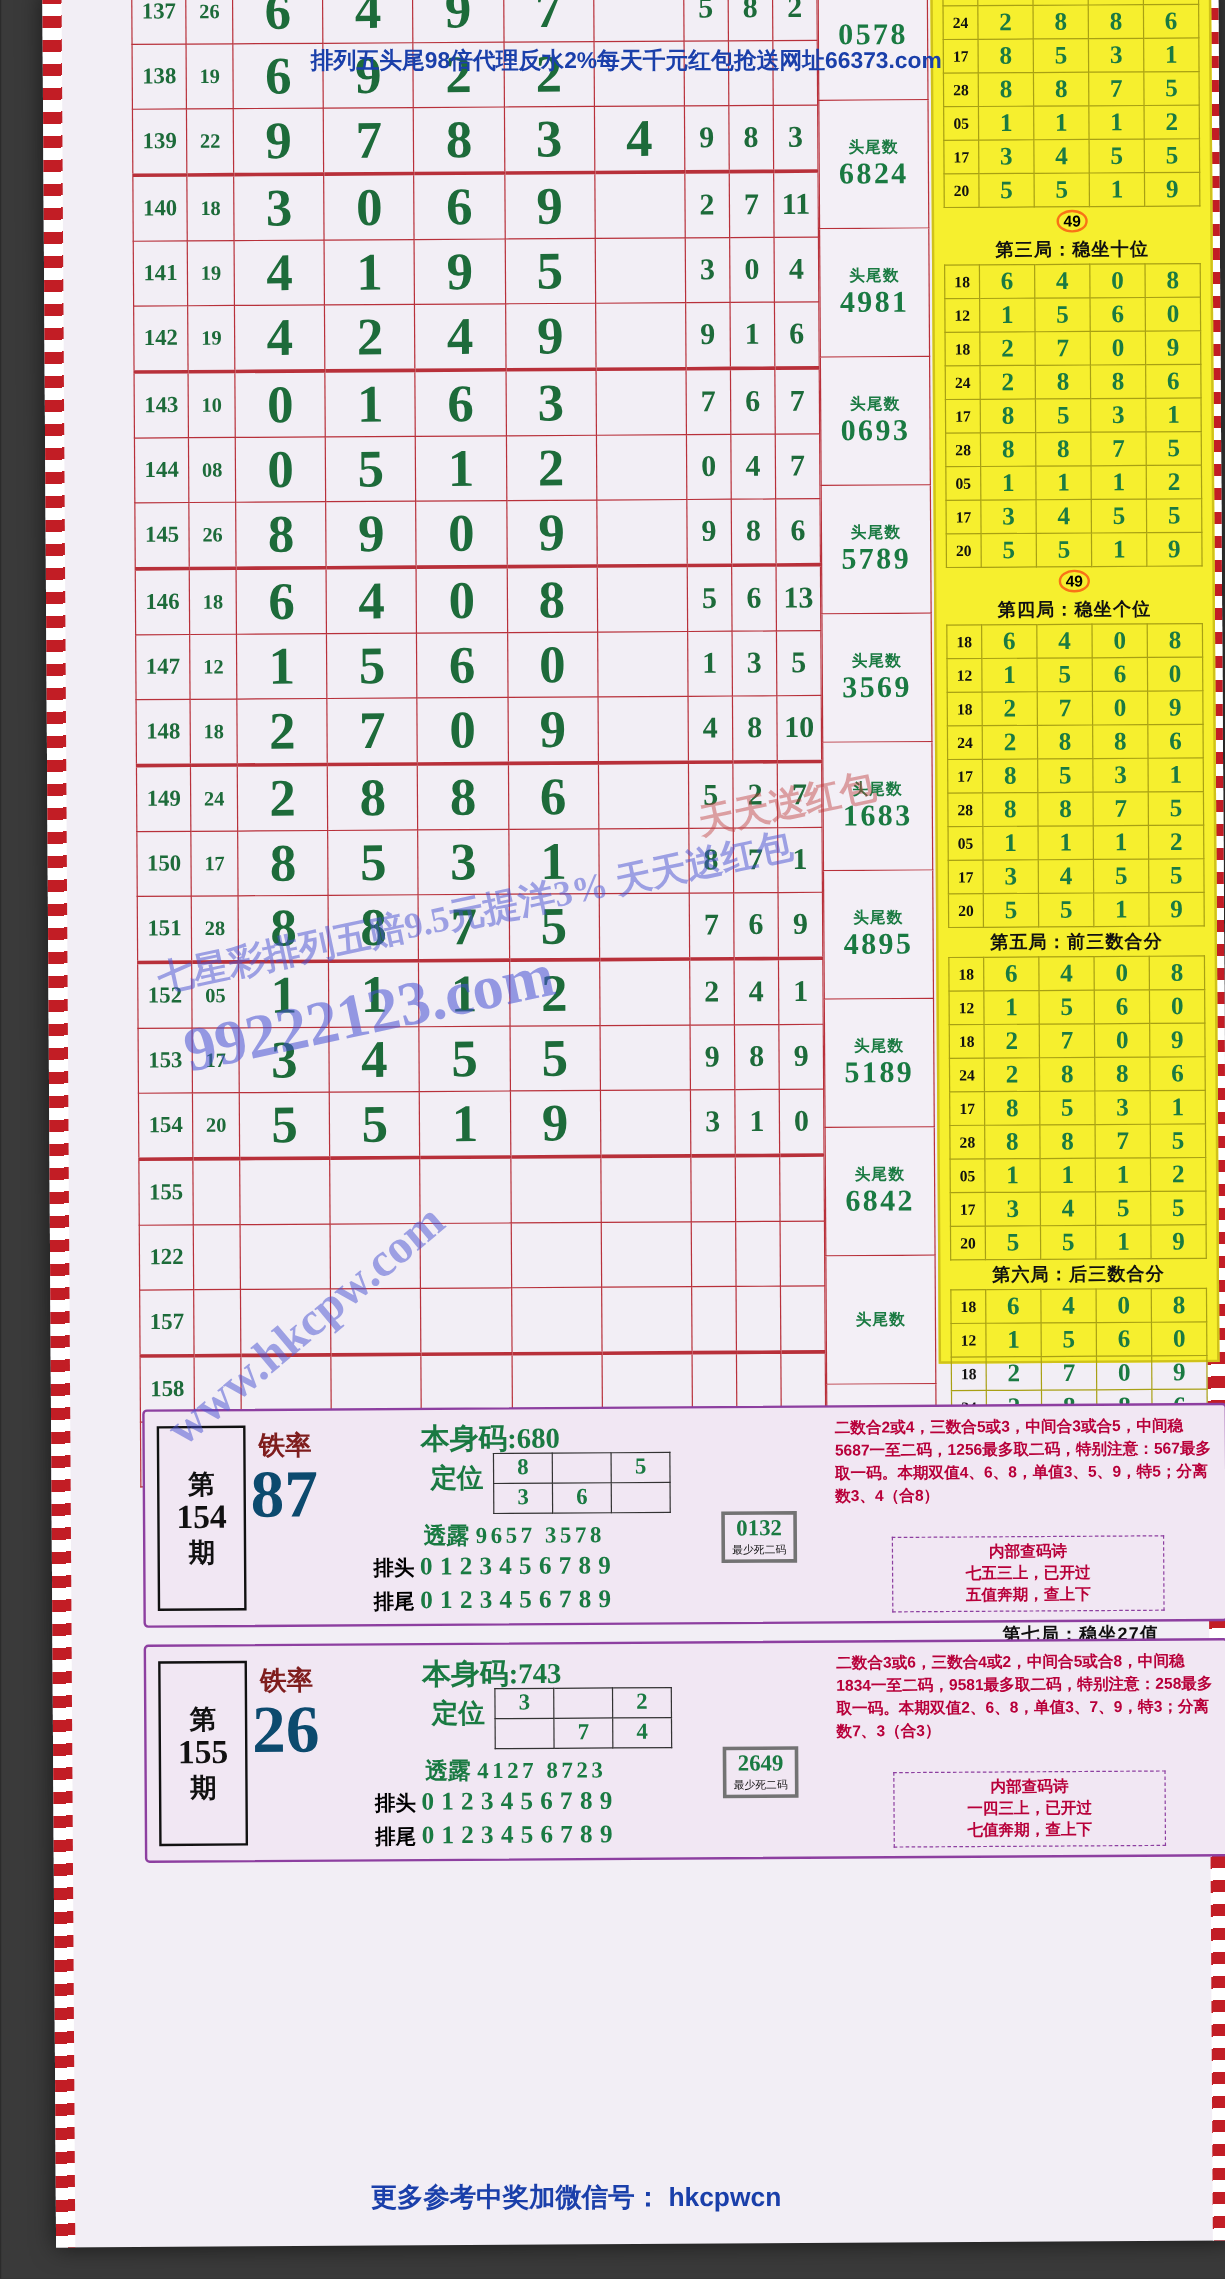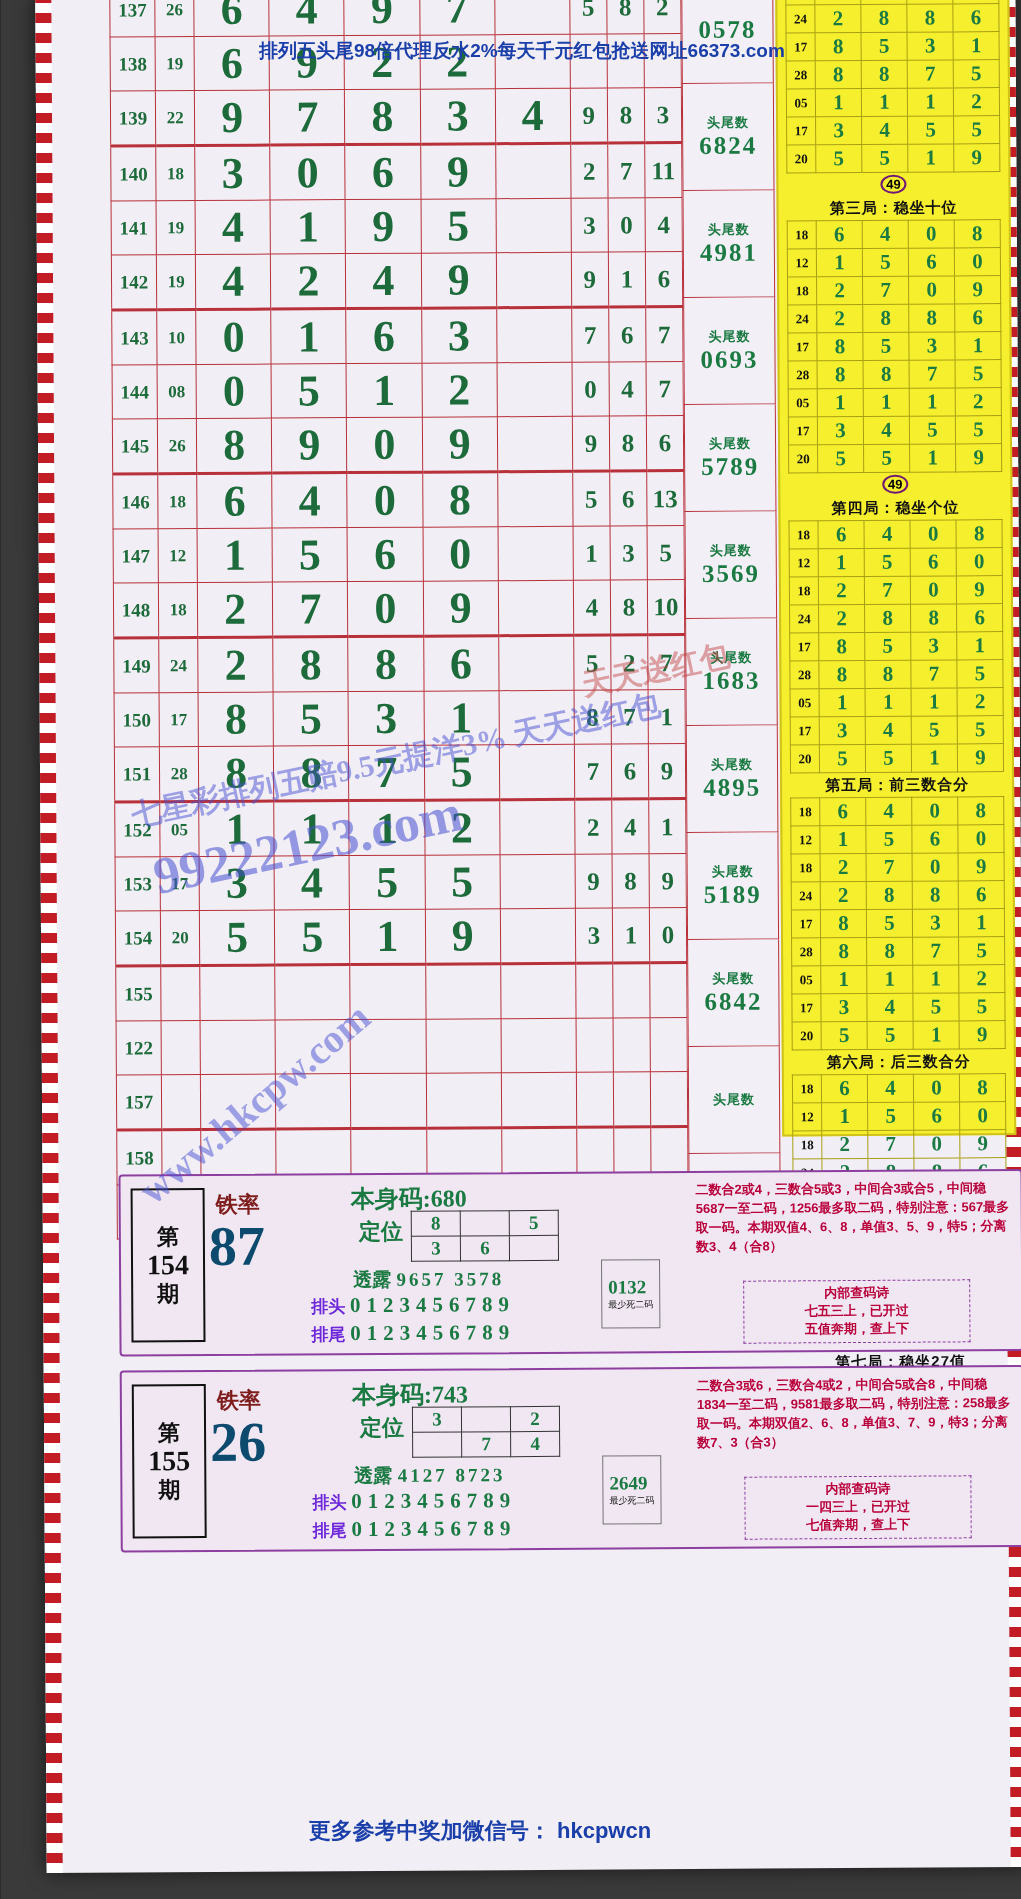--- a/index.html
+++ b/index.html
@@ -45,21 +45,21 @@
   
   .yellow{position:absolute;left:724px;top:-14px;width:230px;height:1158px;
           background:#f6ef2e;border:2px solid #d0c21a;}
   .ysec-title{text-align:center;font-size:15px;font-weight:bold;color:#111;
               padding:3px 0 2px;letter-spacing:1px;}
   table.ytab{border-collapse:collapse;width:214px;margin:0 auto;table-layout:fixed;}
   table.ytab td{border:1px solid #a8a014;height:25px;text-align:center;
                 font-family:"Liberation Serif",serif;font-weight:bold;}
   table.ytab td.yi{width:26px;font-size:13px;color:#111;}
   table.ytab td.yd{font-size:21px;color:#1a7a42;}
-  .circ{display:inline-block;border:2px solid #701a75;border-radius:50%;
+  .circ{display:inline-block;border:2px solid #f97316;border-radius:50%;
         padding:0 4px;font-size:13px;}
   .y-extra{text-align:center;font-size:14px;font-weight:bold;padding:2px 0;}
 
   
   .card{position:absolute;left:60px;width:900px;height:178px;
         background:#f1e7f3;border:2px solid #8d3fa0;border-radius:4px;}
   .card .left-no{position:absolute;left:10px;top:12px;width:70px;height:150px;
                  border:2px solid #111;display:flex;flex-direction:column;
                  align-items:center;justify-content:center;
                  font-family:"Liberation Serif",serif;font-weight:bold;color:#111;}
@@ -71,26 +71,26 @@
           font-family:"Liberation Serif",serif;}
   .benshen{position:absolute;left:230px;top:8px;font-size:24px;font-weight:bold;color:#1a7a42;
            font-family:"Liberation Serif",serif;}
   .dingwei{position:absolute;left:238px;top:42px;font-size:22px;font-weight:bold;color:#1a7a42;}
   .dw-grid{position:absolute;left:290px;top:36px;}
   .dw-grid table{border-collapse:collapse;}
   .dw-grid td{border:1px solid #333;width:46px;height:22px;text-align:center;
               font-size:19px;font-weight:bold;color:#1a7a42;font-family:"Liberation Serif",serif;}
   .touclu{position:absolute;left:232px;top:92px;font-size:19px;font-weight:bold;color:#1a7a42;}
   .touclu .v{font-family:"Liberation Serif",serif;letter-spacing:3px;}
-  .minibox{position:absolute;left:480px;top:86px;border:1px solid #737373;padding:16px 6px;
-           }
+  .minibox{position:absolute;left:480px;top:86px;border:3px solid #737373;padding:1px 6px;
+           text-align:center;}
   .minibox .m1{font-size:19px;font-weight:bold;color:#1a7a42;font-family:"Liberation Serif",serif;}
   .minibox .m2{font-size:9px;color:#111;}
   .rowline{position:absolute;left:190px;font-size:17px;font-weight:bold;color:#1a7a42;}
-  .rowline .lab{color:#6d28d9;}
+  .rowline .lab{color:#000000;}
   .rowline .digs{font-family:"Liberation Serif",serif;font-size:21px;letter-spacing:6px;}
   .notes{position:absolute;left:575px;top:8px;width:315px;font-size:13px;
          line-height:1.45;color:#b8003a;font-weight:bold;}
   .poem{position:absolute;left:622px;top:108px;width:225px;border:1px dashed #8d3fa0;
         text-align:center;font-size:13px;color:#b8003a;font-weight:bold;line-height:1.4;padding:3px 0;}
 
   
   .footer{position:absolute;left:0;top:1816px;width:958px;text-align:center;
           font-size:22px;font-weight:bold;color:#1a3faa;}
   .footer .wx{color:#1a3faa;}

